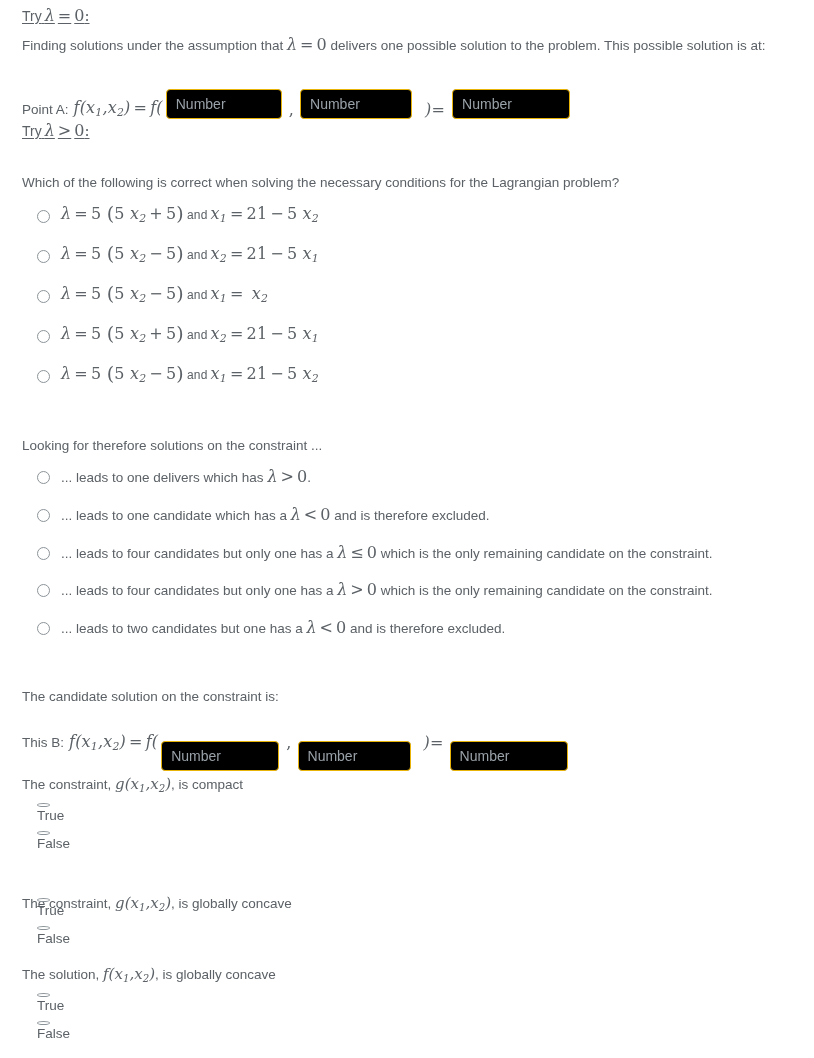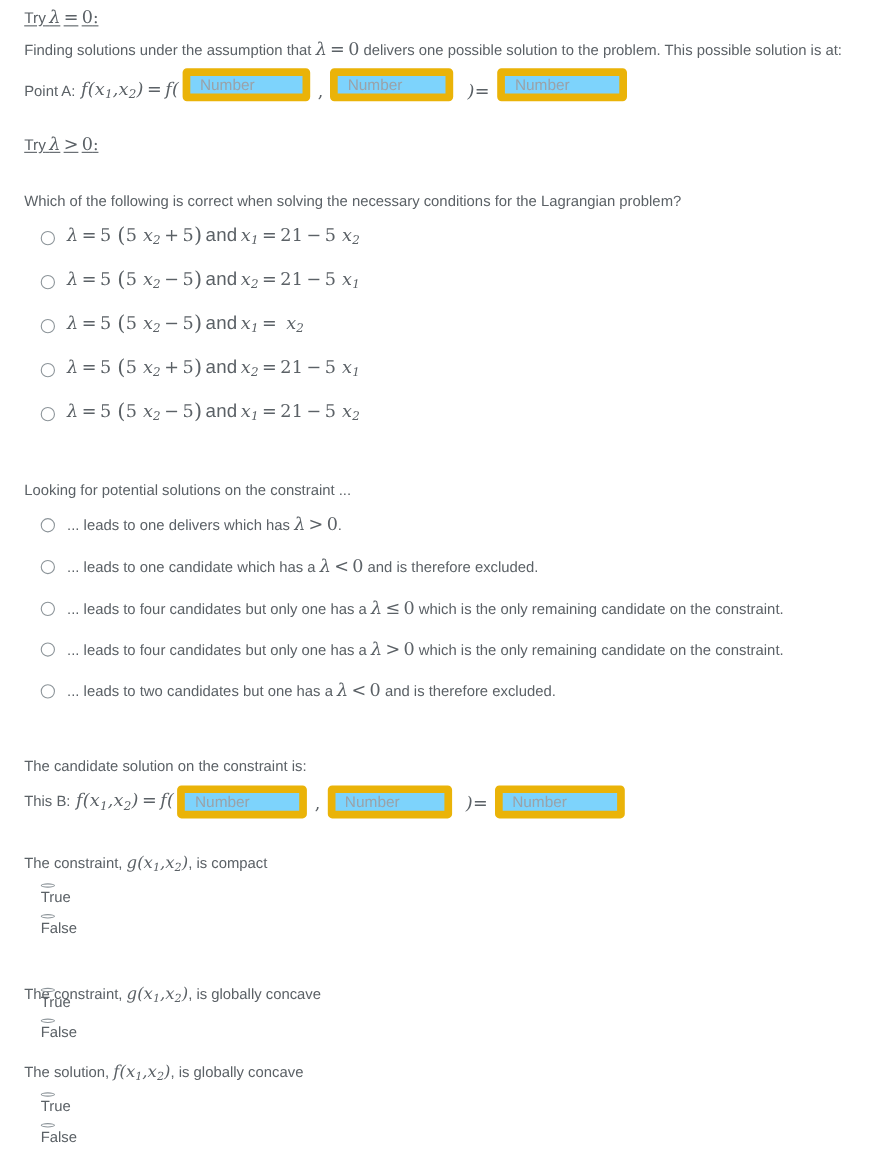--- a/index.html
+++ b/index.html
@@ -67,39 +67,40 @@
     font-size: 16px;
   }
   .inl {  
     font-family: "DejaVu Serif", "Liberation Serif", serif;
     font-size: 15px;
     color: #5b6166;
   }
   .sans-and {
     font-family: "Liberation Sans", sans-serif;
     font-style: normal;
-    font-size: 17px;
+    font-size: 12px;
     padding: 0 3px;
   }
 
   
   .abs { position: absolute; }
 
   
   .numbox {
     box-sizing: border-box;
     height: 30px;
-    border: 7px solid #eab308;
+    border: 1px solid #eab308;
     border-radius: 4px;
-    background: #7dd3fc;
+    background: #000000;
     font-family: "Liberation Sans", sans-serif;
     font-size: 14px;
     color: #5b6166;
     padding: 0 9px;
     outline: none;
+    margin-top: 27px;
   }
   .numbox::placeholder { color: #9aa2a9; opacity: 1; }
 
   
   .radio-row {
     display: flex;
     align-items: center;
   }
   .radio {
     box-sizing: border-box;
@@ -180,21 +181,21 @@
 </div>
 
 <div class="abs radio-row" style="left:37px; top:364px;">
   <span class="radio"></span>
   <span class="m radio-label-math">
     <span class="lam">λ</span><span class="op">=</span><span class="mn">5</span>
     <span class="paren">(</span><span class="mn">5</span>&nbsp;x<sub>2</sub><span class="op">−</span><span class="mn">5</span><span class="paren">)</span><span class="sans-and">and</span>x<sub>1</sub><span class="op">=</span><span class="mn">21</span><span class="op">−</span><span class="mn">5</span>&nbsp;x<sub>2</sub>
   </span>
 </div>
 
-<div class="abs txt" style="left:22px; top:437px;">Looking for potential solutions on the constraint ...</div>
+<div class="abs txt" style="left:22px; top:437px;">Looking for therefore solutions on the constraint ...</div>
 
 <div class="abs radio-row" style="left:37px; top:468px;">
   <span class="radio"></span>
   <span class="radio-label">
     <span>... leads to one delivers which has</span>
     <span class="inl"><span class="lam">λ</span><span class="op">&gt;</span><span class="mn">0</span></span><span>.</span>
   </span>
 </div>
 
 <div class="abs radio-row" style="left:37px; top:506px;">

